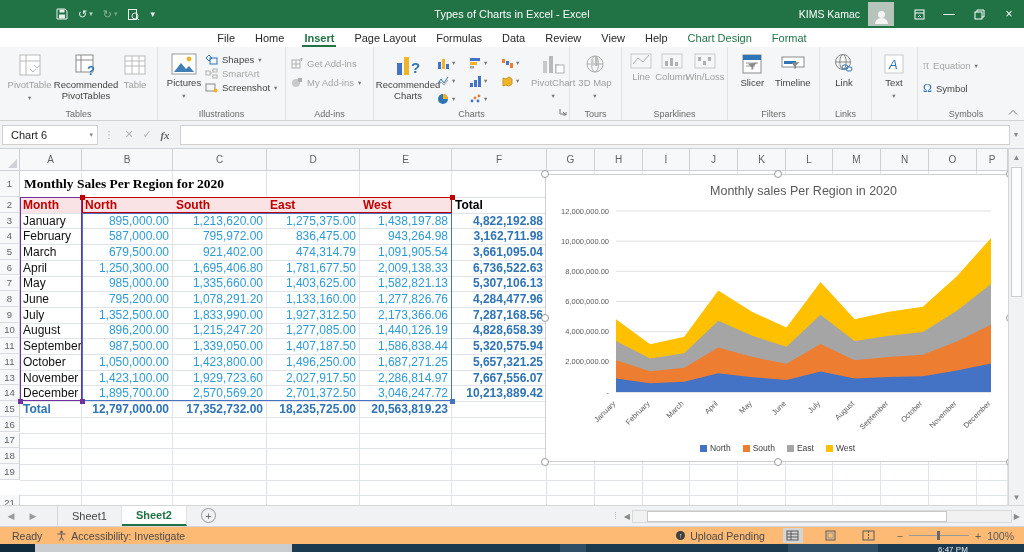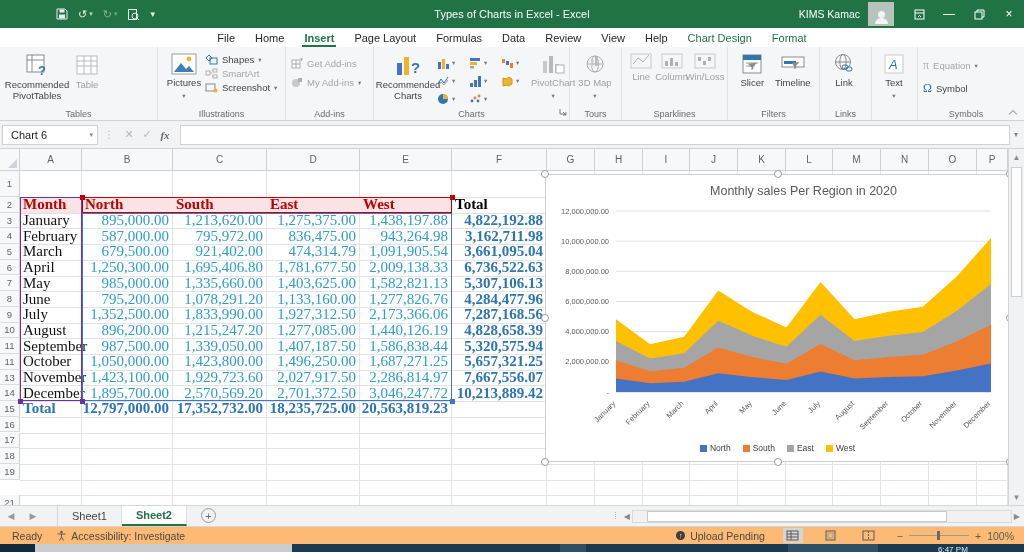--- a/index.html
+++ b/index.html
@@ -69,21 +69,21 @@
   .colhead{position:absolute;top:0;height:22px;border-right:1px solid #cdd1d6;border-bottom:1px solid #cdd1d6;
            background:#f7f8f9;color:#5f6368;font-size:10px;display:flex;align-items:center;justify-content:center;}
   #corner{position:absolute;left:0;top:0;width:20px;height:22px;background:#f7f8f9;
           border-right:1px solid #cdd1d6;border-bottom:1px solid #cdd1d6;}
   #corner:after{content:"";position:absolute;right:2px;bottom:2px;border-left:9px solid transparent;border-bottom:9px solid #cfd3d8;}
   .rownum{position:absolute;left:0;width:20px;background:#f7f8f9;border-right:1px solid #cdd1d6;border-bottom:1px solid #d9dde2;
           color:#5f6368;font-size:9.5px;display:flex;align-items:center;justify-content:center;}
   .vline{position:absolute;top:22px;width:1px;background:#e0e4e8;}
   .hline{position:absolute;left:20px;height:1px;background:#e0e4e8;}
 
-  .trow{position:absolute;left:20px;display:flex;font-family:Liberation Serif, serif;font-size:15px;z-index:3;}
+  .trow{position:absolute;left:20px;display:flex;font-family:Liberation Sans, sans-serif;font-size:12px;z-index:3;}
   .cell{height:100%;display:flex;align-items:center;white-space:nowrap;overflow:visible;}
   .c-a{width:62px;padding-left:3px;color:#111;}
   .c-n{justify-content:flex-end;padding-right:4px;color:#2e9bd5;}
   .c-b{width:91px;}.c-c{width:94px;}.c-d{width:93px;}.c-e{width:92px;}.c-f{width:95px;}
   .hdr{color:#c00000;font-weight:bold;}
   .tot{color:#2e74b5;font-weight:bold;}
   #sheet-title{position:absolute;left:24px;top:22px;height:26px;display:flex;align-items:center;z-index:3;
                font-family:"Liberation Serif",serif;font-weight:bold;font-size:13.5px;color:#000;}
 
   .ov{position:absolute;z-index:4;pointer-events:none;}
@@ -219,20 +219,29 @@
           <path d="M5 6V1M3 2.6L5 .8l2 1.8" fill="none" stroke="#217346"></path>
         </svg>
       <span>Share</span>
     </span>
     <span id="smiley">☺</span>
   </div>
 
   <div id="ribbon">
 
     <div class="rgroup" style="width:158px">
+      <span class="bigbtn dis">
+        <svg width="24" height="24" viewBox="0 0 24 24">
+            <rect x="2" y="2" width="20" height="20" fill="#fff" stroke="#b9b9b9"></rect>
+            <path d="M2 8h20M8 2v20" stroke="#b9b9b9"></path>
+            <path d="M12 16l3 3 3-3M16 12l3 3 3-3" fill="none" stroke="#b9b9b9"></path>
+          </svg>
+        <span>PivotTable</span>
+          <span class="chev">▾</span>
+      </span>
       <span class="bigbtn" style="width:64px">
         <svg width="24" height="24" viewBox="0 0 24 24">
             <rect x="2" y="2" width="17" height="17" fill="#fff" stroke="#8a8a8a"></rect>
             <path d="M2 7h17M7 2v17" stroke="#8a8a8a"></path>
             <text x="13" y="22" font-size="13" font-weight="bold" fill="#2e75b6">?</text>
           </svg>
         <span>Recommended PivotTables</span>
       </span>
       <span class="bigbtn dis" style="width:36px">
         <svg width="24" height="24" viewBox="0 0 24 24">
@@ -672,20 +681,21 @@
           <span class="cell c-f c-n tot">10,213,889.42</span>
         </div>
         <div class="trow" style="top: 252.1px; height: 15.7px;">
           <span class="cell c-a tot">Total</span>
           <span class="cell c-b c-n tot">12,797,000.00</span>
           <span class="cell c-c c-n tot">17,352,732.00</span>
           <span class="cell c-d c-n tot">18,235,725.00</span>
           <span class="cell c-e c-n tot">20,563,819.23</span>
         </div>
       </div>
+    <div id="sheet-title">Monthly Sales Per Region for 2020</div>
     <div id="colheads">
         <div class="colhead" style="left: 20px; width: 62px;">A</div>
         <div class="colhead" style="left: 82px; width: 91px;">B</div>
         <div class="colhead" style="left: 173px; width: 94px;">C</div>
         <div class="colhead" style="left: 267px; width: 93px;">D</div>
         <div class="colhead" style="left: 360px; width: 92px;">E</div>
         <div class="colhead" style="left: 452px; width: 95px;">F</div>
         <div class="colhead" style="left: 547px; width: 48px;">G</div>
         <div class="colhead" style="left: 595px; width: 48px;">H</div>
         <div class="colhead" style="left: 643px; width: 47px;">I</div>

